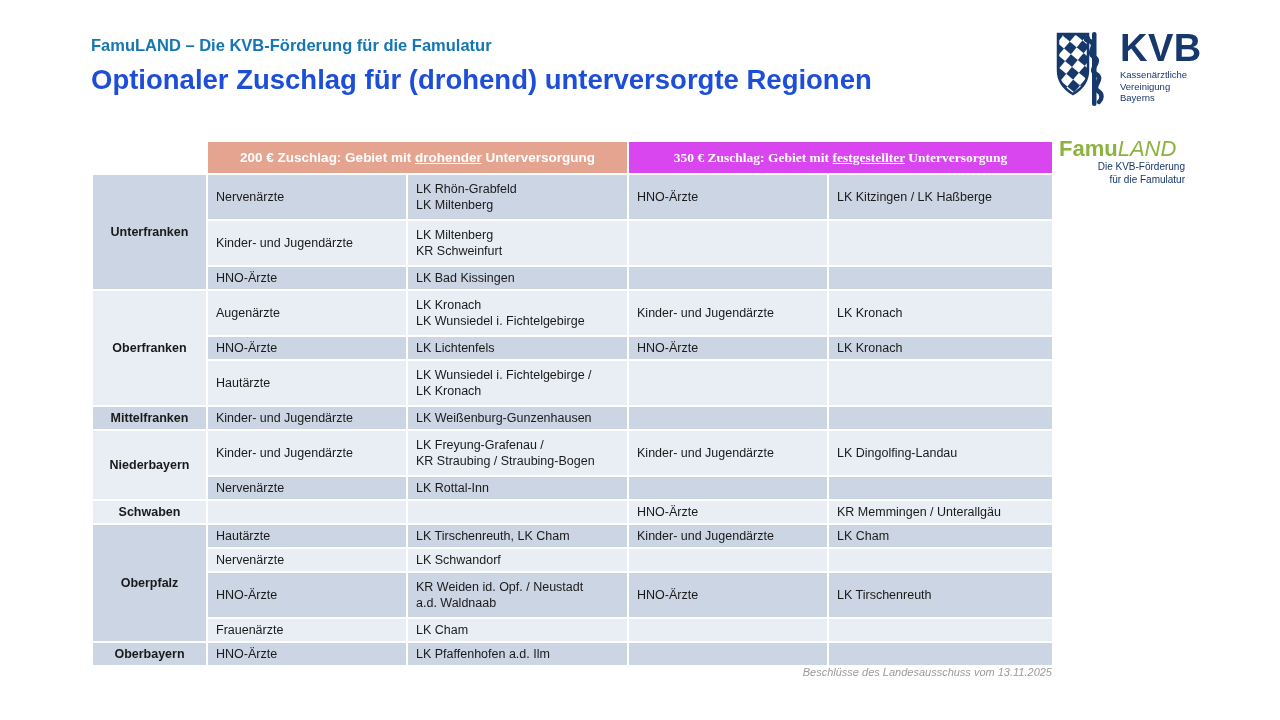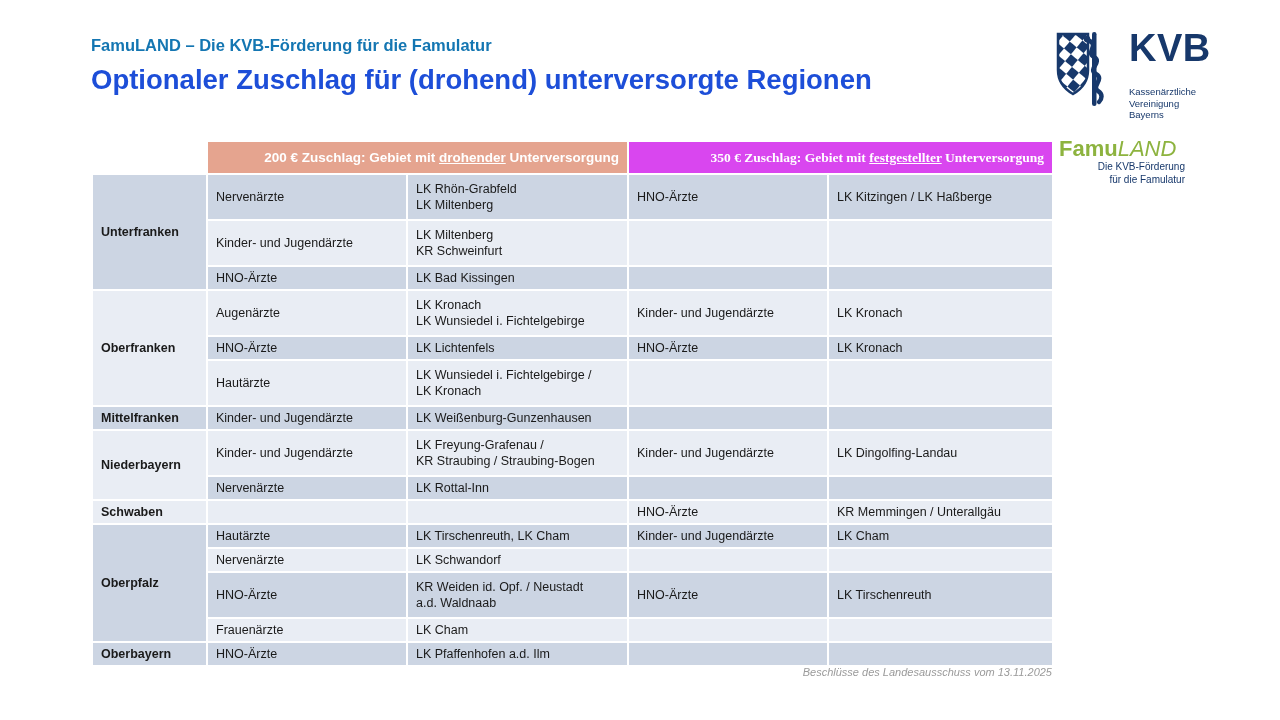--- a/index.html
+++ b/index.html
@@ -5,41 +5,41 @@
   html,body{margin:0;padding:0;background:#fff;}
   .slide{position:relative;width:1280px;height:720px;background:#ffffff;overflow:hidden;
          font-family:"Liberation Sans",sans-serif;}
   
   .titles{position:absolute;left:91px;top:24px;margin-top:12px;}
   .kicker{color:#1476b2;font-weight:bold;font-size:16.5px;margin-bottom:9px;}
   .title{color:#1d4ed8;font-weight:bold;font-size:27.5px;line-height:32px;margin:0;}
   .subtitle{font-weight:bold;font-size:27.5px;line-height:32px;margin:0;}
   .green{color:#8fb540;} .blue{color:#1476b2;}
   
-  .kvb-logo{position:absolute;left:1056px;top:30px;display:flex;align-items:flex-start;gap:21px;}
+  .kvb-logo{position:absolute;left:1056px;top:30px;display:flex;align-items:flex-start;gap:12px;}
   .kvb-word{font-size:38px;font-weight:bold;color:#17386b;line-height:36px;letter-spacing:.5px;}
-  .kvb-tag{font-size:9.5px;color:#17386b;line-height:11.5px;margin-top:20px;}
+  .kvb-tag{font-size:9.5px;color:#17386b;line-height:11.5px;margin-top:3px;}
   
   .famuland{position:absolute;left:1059px;top:137px;width:130px;}
   .fl-brand{font-size:22px;color:#8db33f;line-height:24px;white-space:nowrap;}
   .fl-bold{font-weight:bold;} .fl-italic{font-style:italic;font-weight:400;}
   .fl-tag{font-size:10px;color:#17386b;line-height:12.5px;text-align:right;padding-right:4px;}
   
   table.surcharge{position:absolute;left:91px;top:140px;width:961px;border-collapse:collapse;
                   table-layout:fixed;}
   .surcharge td,.surcharge th{border:2px solid #ffffff;box-sizing:border-box;overflow:hidden;}
   .surcharge thead th{height:33px;font-size:13.5px;font-weight:bold;color:#ffffff;
-                      text-align:right;padding:0 8px;}
+                      text-align:center;padding:0 8px;}
   th.corner{border:none;background:#ffffff;}
   .head-200{background:#e5a48f;}
   .head-350{background:#d946ef;font-family:Liberation Serif, serif;}
   .u{text-decoration:underline;}
   .surcharge tbody td{font-size:12.5px;color:#1a1a1a;padding:3px 8px;vertical-align:middle;
                       white-space:pre-line;line-height:16px;}
-  td.region{font-weight:bold;font-size:13px;color:#0d0d0d;}
+  td.region{font-weight:bold;font-size:13px;color:#0d0d0d;text-align:center;}
   .dark{background:#ccd5e3;} .light{background:#e9edf4;}
   tr.tall{height:46px;} tr.short{height:24px;}
   
   .footnote{position:absolute;top:666px;right:228px;font-size:11px;font-style:italic;
             color:#9a9a9a;}
 </style>
 </head>
 <body>
 
 <div class="slide">

